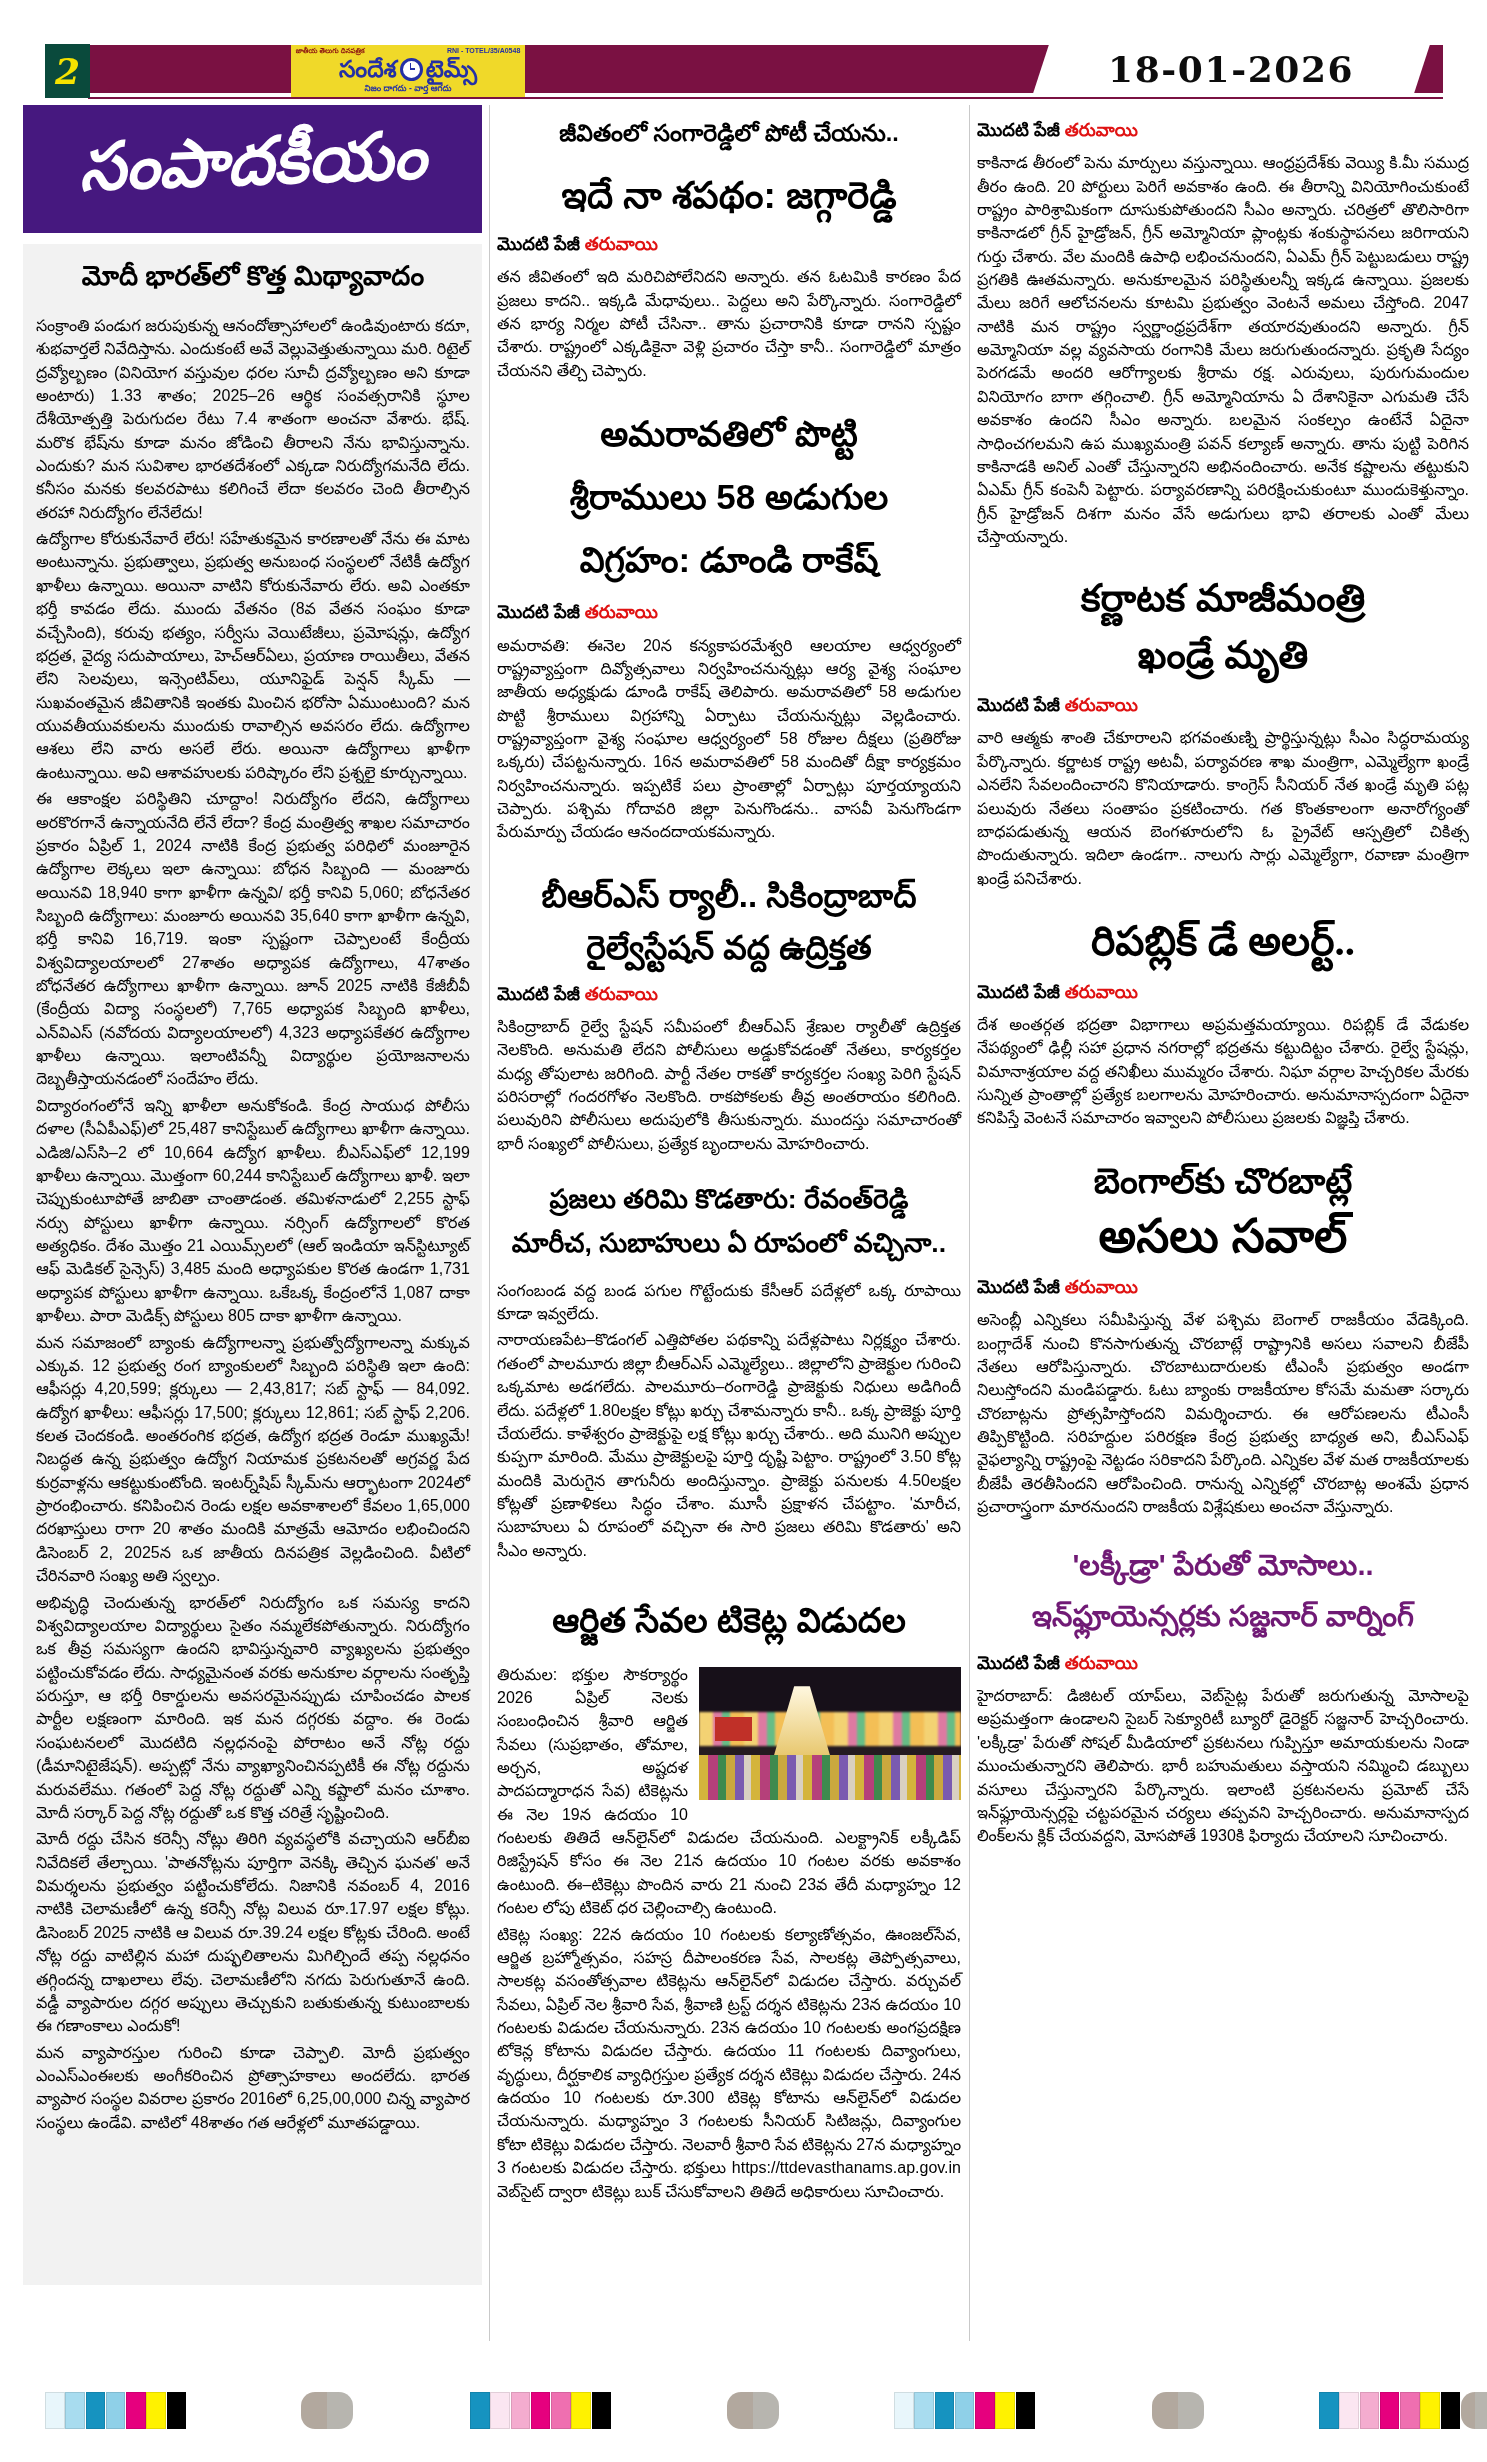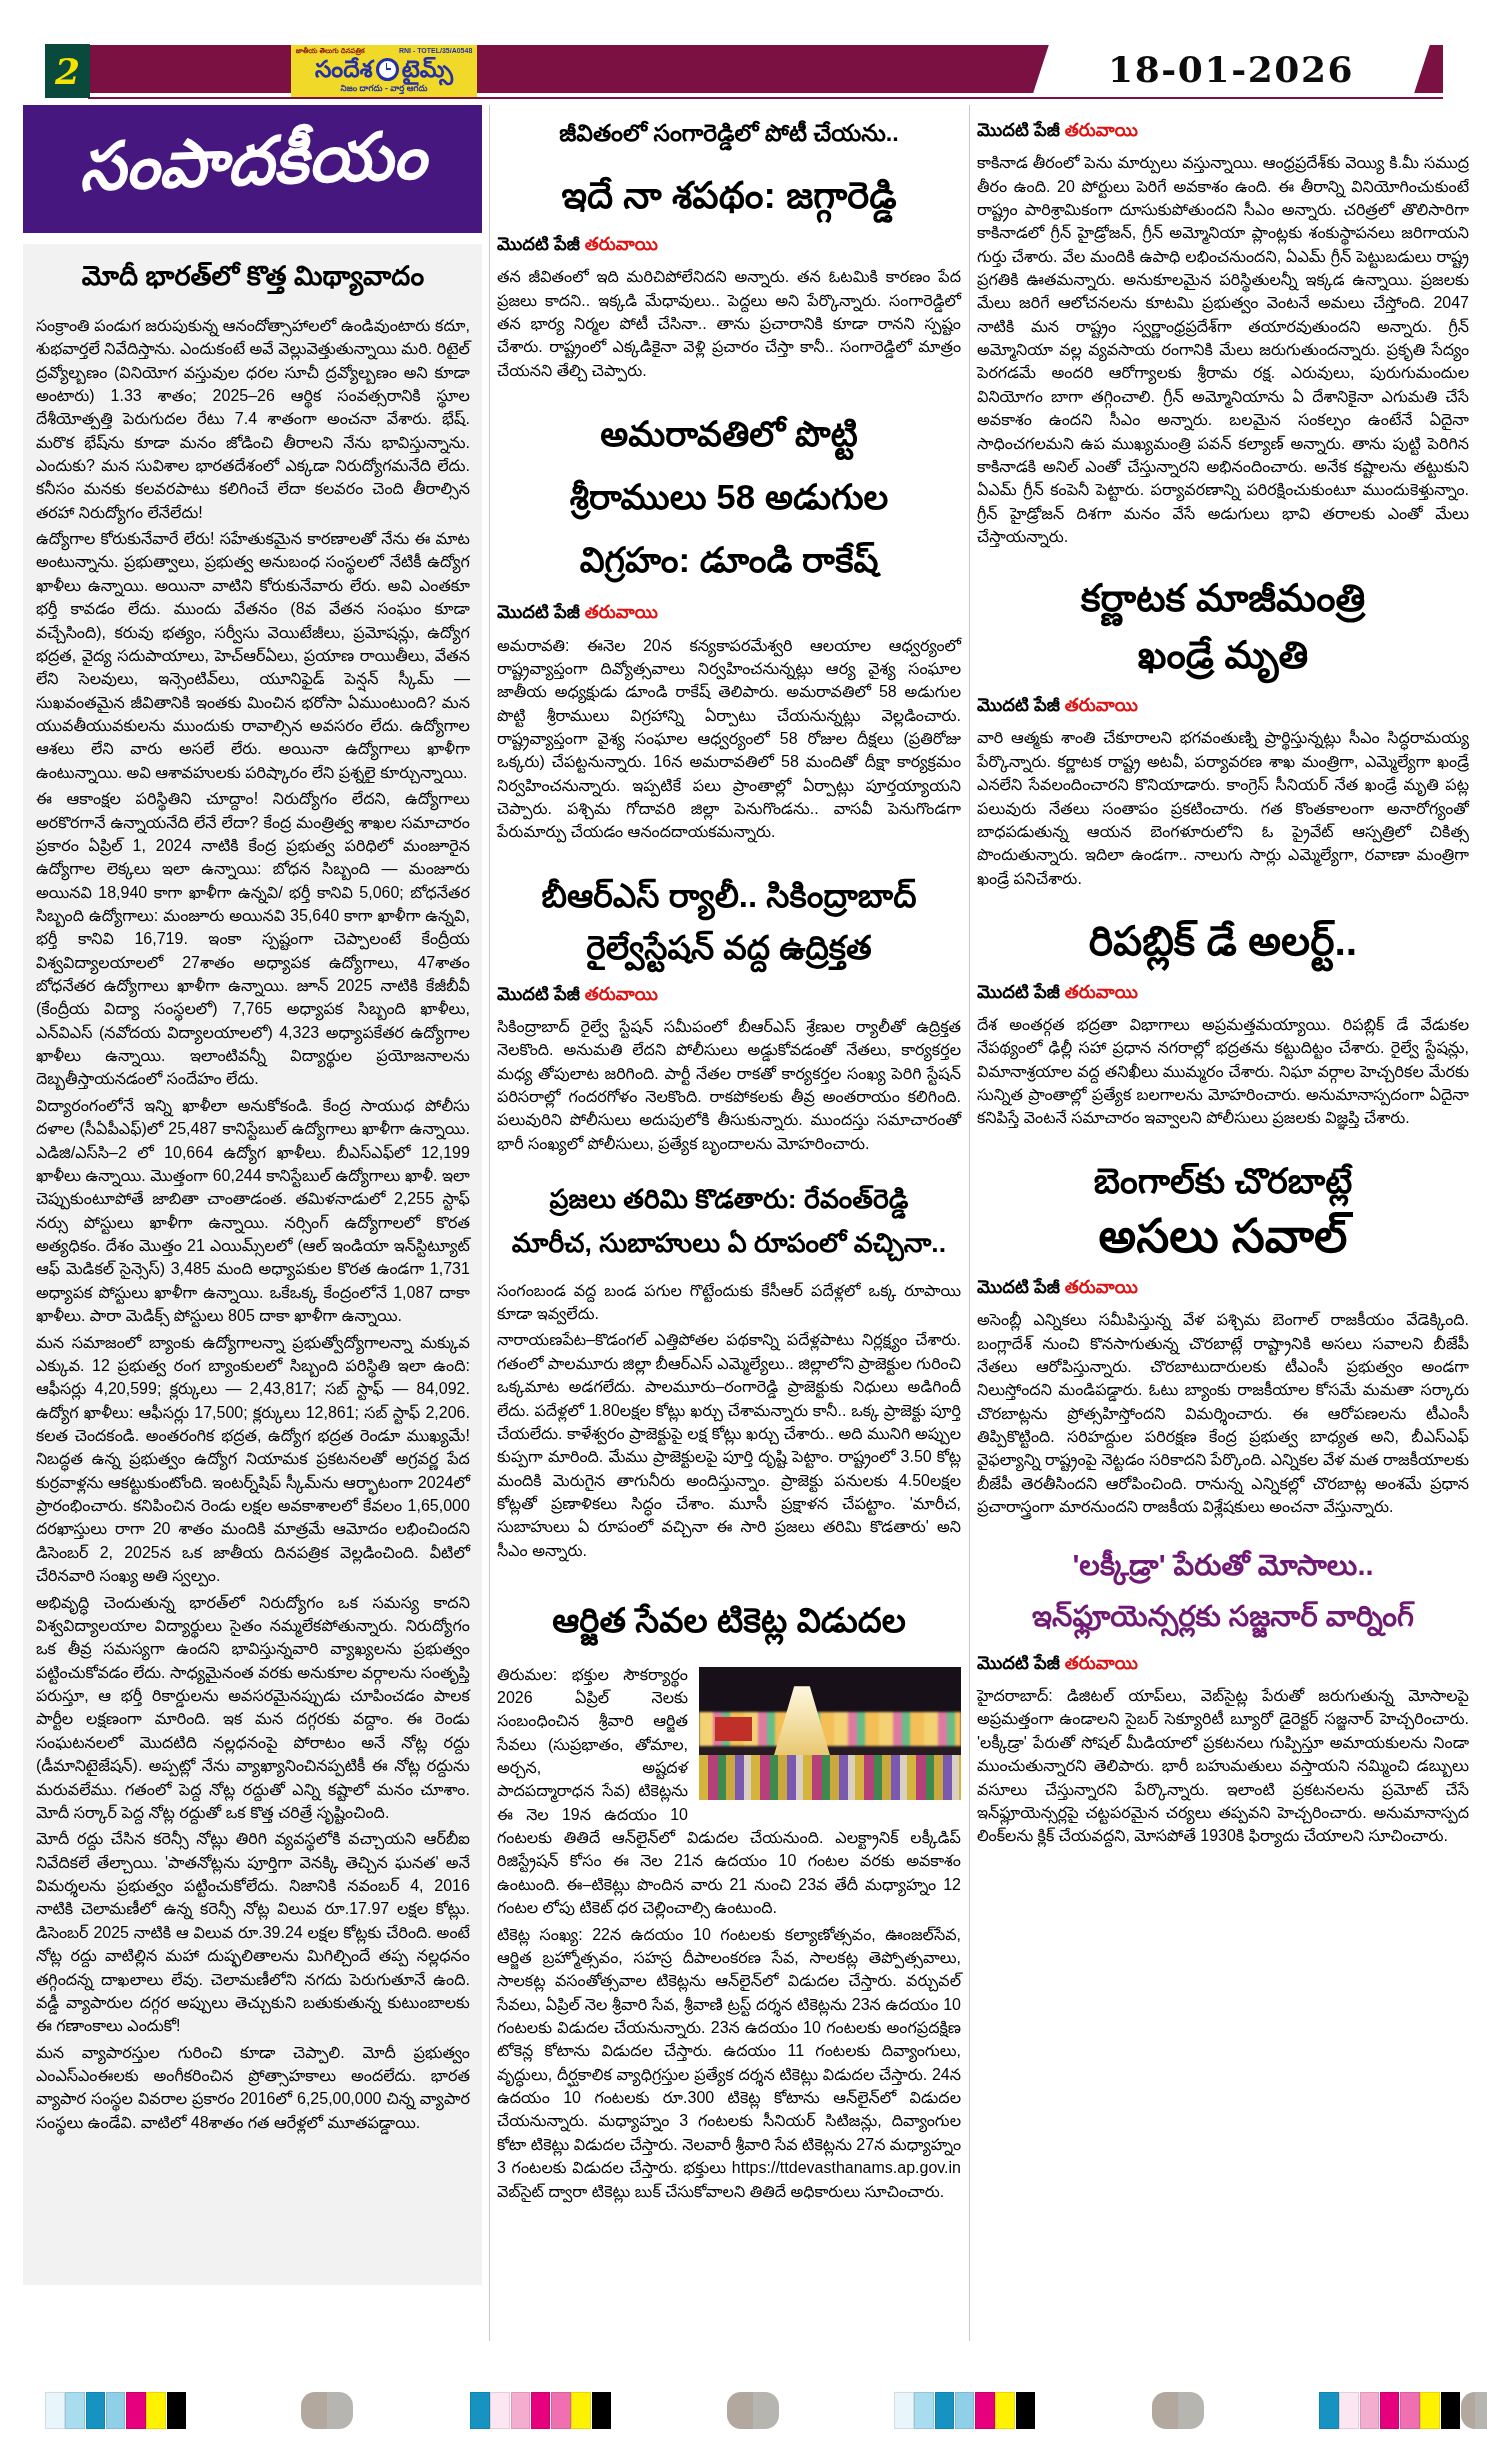--- a/index.html
+++ b/index.html
@@ -4,21 +4,21 @@
 <style>
   html,body{margin:0;padding:0;background:#ffffff;}
   .page{position:relative;width:1487px;height:2462px;background:#fff;overflow:hidden;
         font-family:"Liberation Sans", sans-serif;color:#000;}
   
   .band{position:absolute;left:88px;top:45px;width:1355px;height:48px;background:#7A1142;}
   .band-rule{position:absolute;left:88px;top:97px;width:1355px;height:2.3px;background:#7A1142;}
   .pagenum{position:absolute;left:45px;top:44px;width:45px;height:54px;background:#0A4A3C;
            display:flex;align-items:center;justify-content:center;}
   .pagenum span{color:#F5E200;font:italic bold 36px "DejaVu Serif", serif;}
-  .masthead{position:absolute;left:291px;top:45px;width:186px;height:52px;background:#F0D929;
+  .masthead{position:absolute;left:291px;top:45px;width:234px;height:52px;background:#F0D929;
             display:flex;flex-direction:column;justify-content:space-between;padding:1.6px 4.7px;box-sizing:border-box;}
   .mh-top{display:flex;justify-content:space-between;font-size:7px;font-weight:bold;}
   .mh-tag-top{color:#8A1010;}
   .mh-rni{color:#2430A6;}
   .mh-title{display:flex;align-items:center;justify-content:center;gap:3.1px;
             color:#2430A6;font-weight:bold;font-size:23.4px;line-height:23.4px;}
   .clock{display:inline-block;width:17px;height:17px;border-radius:50%;background:#fff;
          border:3.1px solid #2430A6;position:relative;}
   .clock::before{content:"";position:absolute;left:7px;top:1.6px;width:1.6px;height:6.2px;background:#2430A6;}
   .clock::after{content:"";position:absolute;left:7px;top:7px;width:5.5px;height:1.6px;background:#2430A6;}
@@ -46,21 +46,21 @@
   article{display:block;}
   
   .hl-a1{font-size:37px;line-height:1.5;margin-bottom:6.2px;}
   .hl-a2{font-size:35px;line-height:1.8;margin-top:20.3px;}
   .hl-a3{font-size:33px;line-height:1.55;margin-top:26.6px;}
   .hl-a4{font-size:26.6px;line-height:1.65;margin-top:23.4px;}
   .hl-a5{font-size:34px;line-height:1.85;margin-top:26.6px;}
   
   .hl-b1{font-size:41px;line-height:1.75;text-shadow:2.3px 2.3px 0 #b9b9b9;}
   .hl-b2{font-size:38px;line-height:1.5;margin-top:22px;}
-  .hl-b3{font-size:41px;line-height:1.4;margin-top:23.4px;}
+  .hl-b3{font-size:41px;line-height:1.4;margin-top:23.4px;font-family:Liberation Serif, serif;}
   .hl-b4a{font-size:35px;line-height:1.5;margin-top:25px;}
   .hl-b4b{font-size:47px;line-height:1.25;}
   .hl-b5{font-size:29px;line-height:1.75;margin-top:22px;color:#701a75;}
   
   .temple-photo{float:right;width:262px;height:133px;margin:4.7px 0 6.2px 11px;position:relative;
                 background:linear-gradient(#171019 0 36%,#241a20 36% 100%);overflow:hidden;}
   .temple-photo .glow{position:absolute;top:45px;left:0;right:0;height:34px;
       background:repeating-linear-gradient(90deg,rgba(255,220,120,.95) 0 14px,rgba(255,140,185,.85) 14px 23.4px,
                  rgba(120,230,160,.8) 23.4px 31px,rgba(255,200,90,.95) 31px 45px);filter:blur(0.8px);}
   .temple-photo .wall{position:absolute;left:0;right:0;bottom:0;height:45px;

